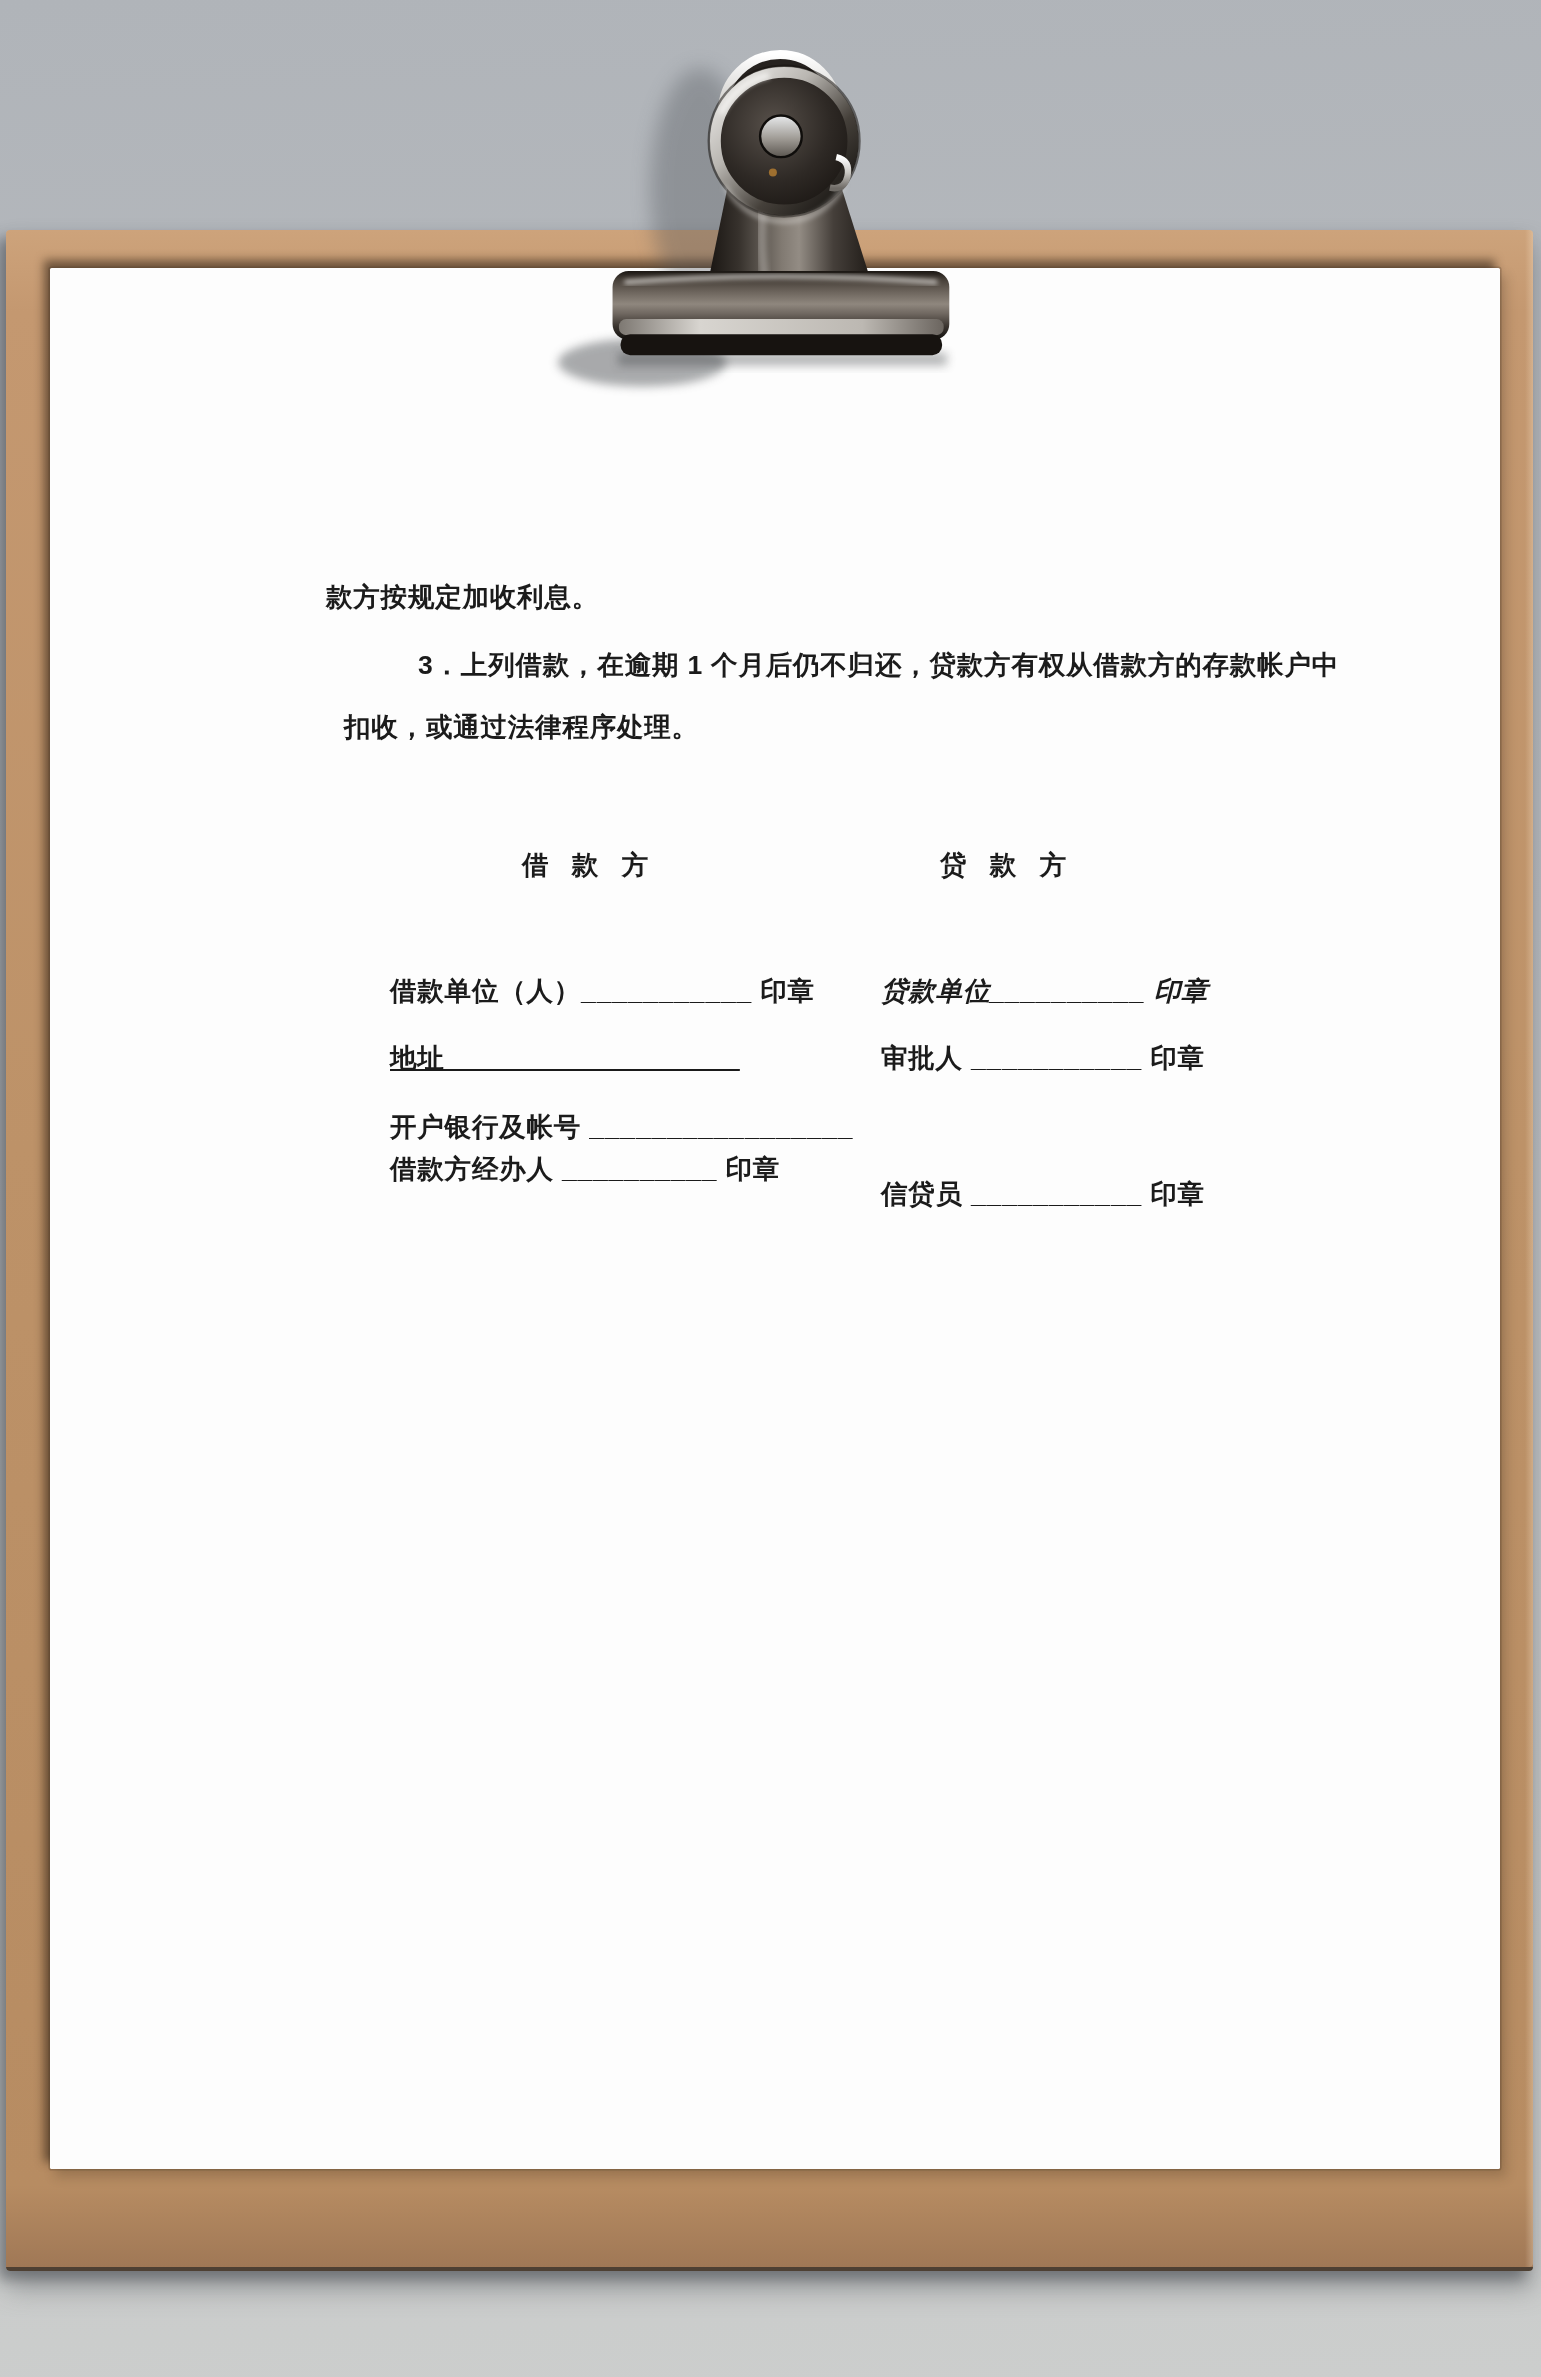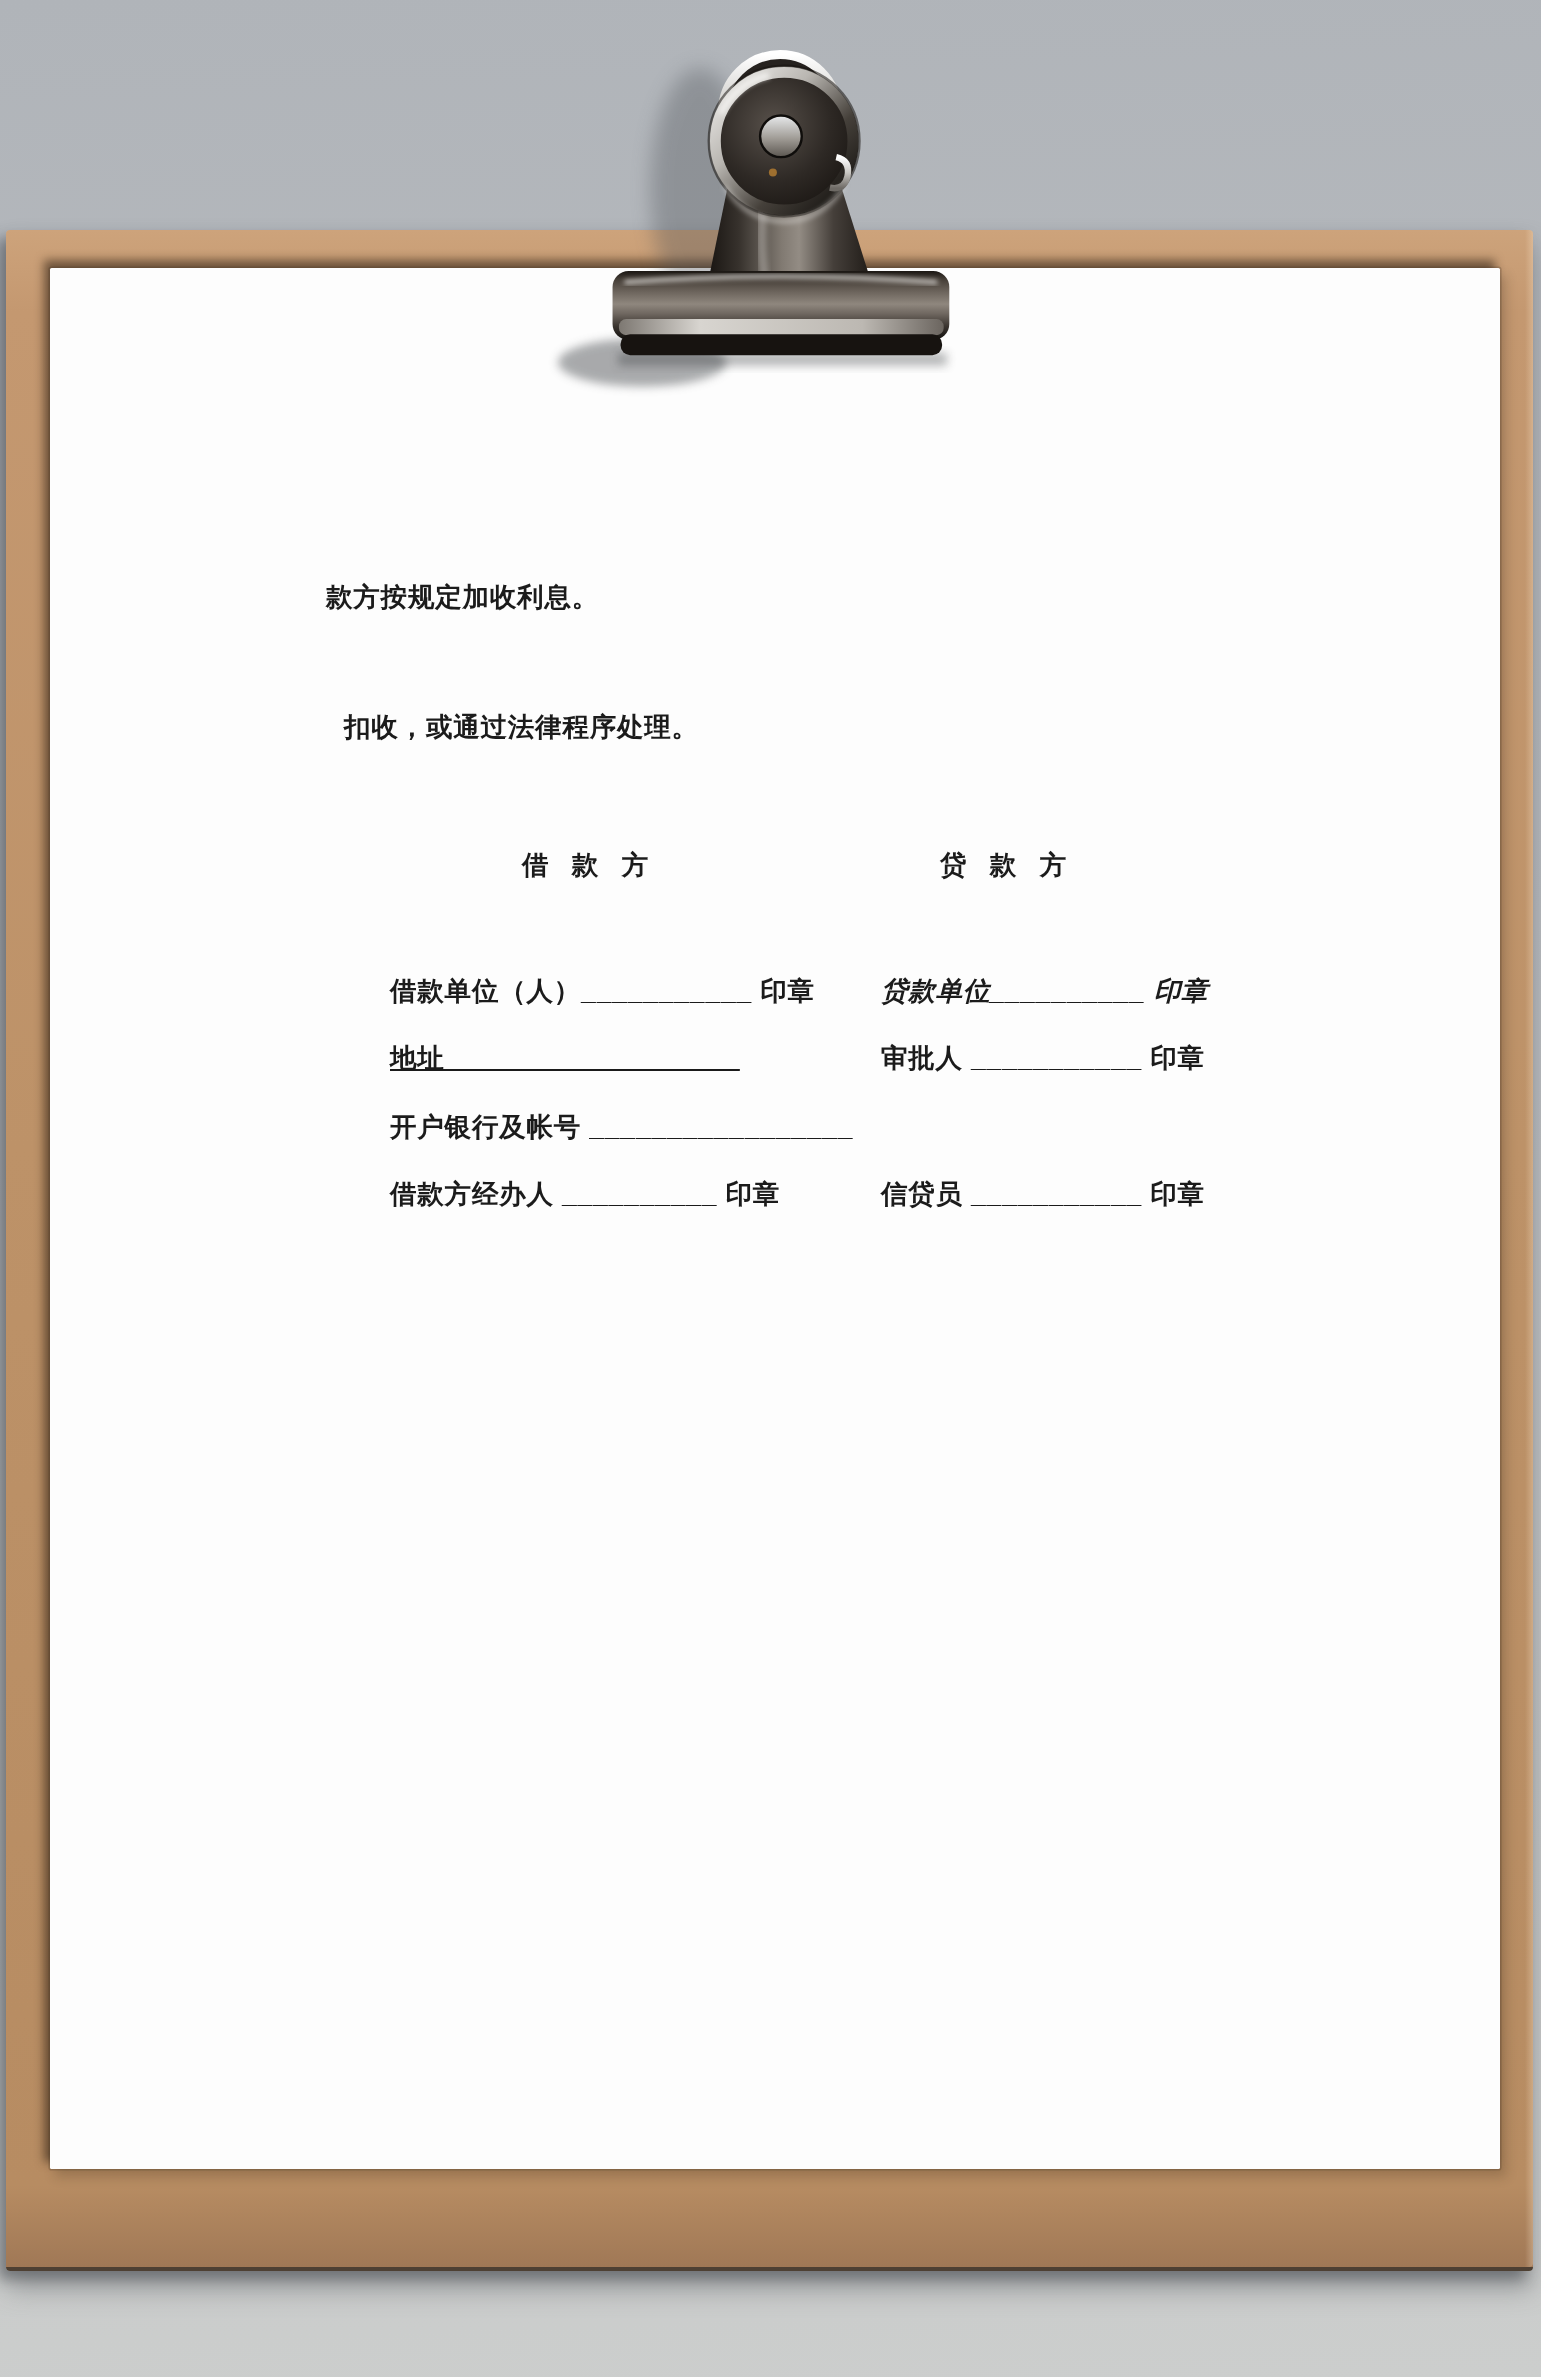--- a/index.html
+++ b/index.html
@@ -40,20 +40,21 @@
 <body>
 
 <div class="scene">
 
   <div class="board"></div>
 
   <div class="paper">
 
     <p class="txt" style="left:276px;top:312px;margin:0;">款方按规定加收利息。</p>
 
+    <p class="txt indent" style="left:291px;top:380px;margin:0;">3．上列借款，在逾期 1 个月后仍不归还，贷款方有权从借款方的存款帐户中</p>
 
     <p class="txt" style="left:294px;top:442px;margin:0;">扣收，或通过法律程序处理。</p>
 
     <div>
       <span class="txt party" style="left:472px;top:580px;">借 款 方</span>
       <span class="txt party" style="left:890px;top:580px;">贷 款 方</span>
     </div>
 
     <div>
       <div>
@@ -62,21 +63,21 @@
       </div>
       <div>
         <span class="txt" style="left:340px;top:773px;text-decoration:underline;">地址___________________</span>
         <span class="txt" style="left:831px;top:773px;">审批人 ___________ 印章</span>
       </div>
       <div>
         <span class="txt" style="left:340px;top:842px;">开户银行及帐号 _________________</span>
         <span class="txt" style="left:831px;top:842px;"></span>
       </div>
       <div>
-        <span class="txt" style="left:340px;top:909px;">借款方经办人 __________ 印章</span>
+        <span class="txt" style="left:340px;top:884px;">借款方经办人 __________ 印章</span>
         <span class="txt" style="left:831px;top:909px;">信贷员 ___________ 印章</span>
       </div>
     </div>
   </div>
 
   <svg class="clip-svg" width="1541" height="449" viewBox="0 0 1920 560">
     <defs>
       <linearGradient id="gRingEdge" x1="0" y1="0" x2="1" y2="1">
         <stop offset="0" stop-color="#f5f4f2"></stop>
         <stop offset=".35" stop-color="#b9b6b1"></stop>

